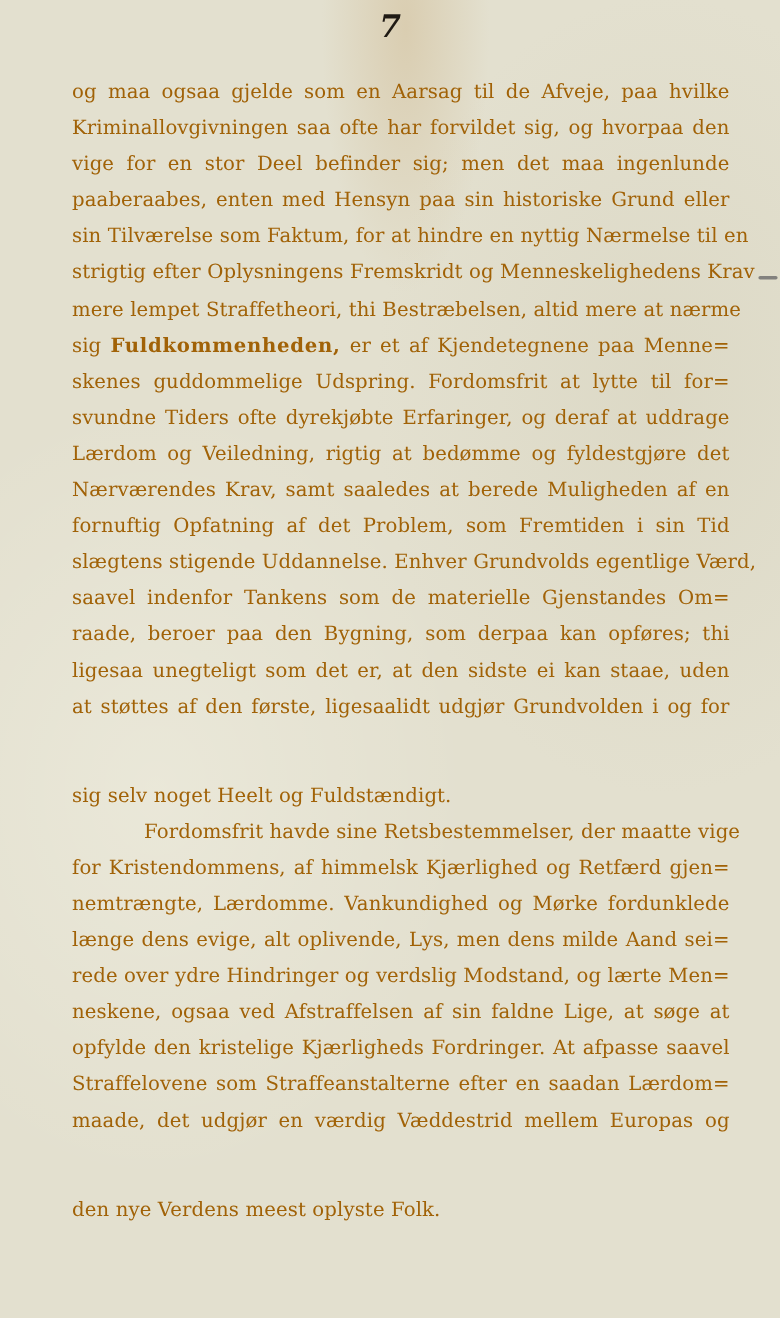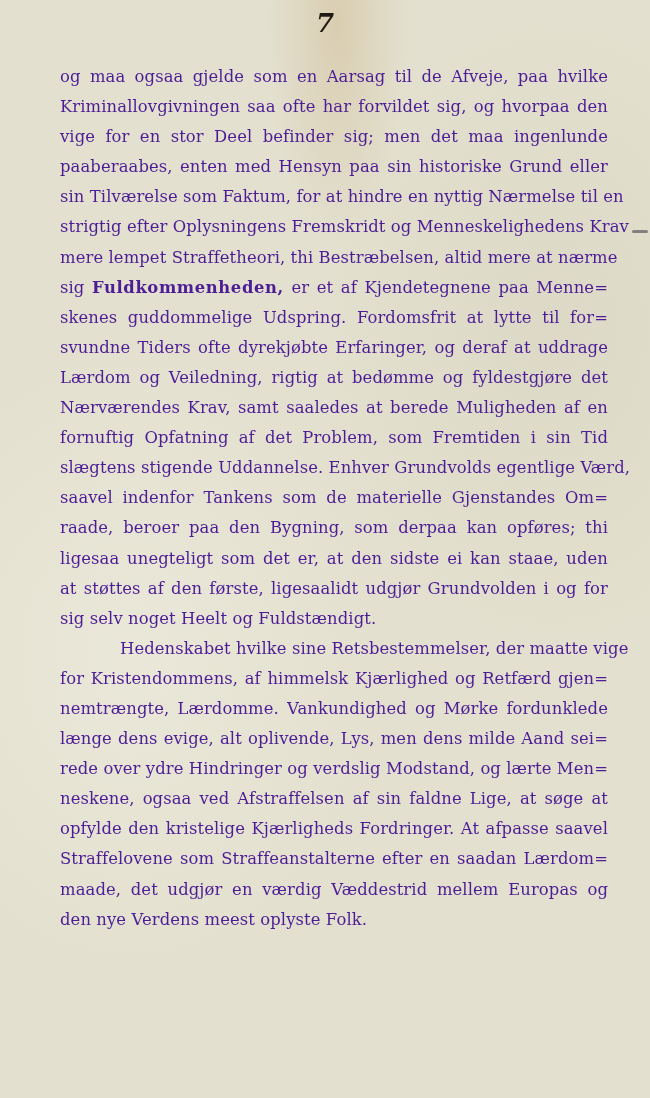--- a/index.html
+++ b/index.html
@@ -44,24 +44,25 @@
       width: 548px;
     }
     .line {
       height: 30.1px;
       line-height: 30.1px;
       font-size: 16.4px;
       white-space: nowrap;
       text-align: justify;
       text-align-last: justify;
       letter-spacing: 0.1px;
-      color: #4c1d95;
+      color: #a16207;
     }
     .line.last {
       text-align-last: left;
+      margin-top: 44px;
     }
     .line.indent {
       padding-left: 60px;
     }
     .bold-word {
       font-weight: bold;
       letter-spacing: 0.6px;
     }
     .margin-mark {
       position: absolute;
@@ -99,21 +100,21 @@
       <div class="line">fornuftig Opfatning af det Problem, som Fremtiden i sin Tid</div>
       <div class="line">slægtens stigende Uddannelse.   Enhver Grundvolds egentlige Værd,</div>
       <div class="line">saavel indenfor Tankens som de materielle Gjenstandes Om=</div>
       <div class="line">raade, beroer paa den Bygning, som derpaa kan opføres; thi</div>
       <div class="line">ligesaa unegteligt som det er, at den sidste ei kan staae, uden</div>
       <div class="line">at støttes af den første, ligesaalidt udgjør Grundvolden i og for</div>
       <div class="line last">sig selv noget Heelt og Fuldstændigt.</div>
     </div>
 
     <div>
-      <div class="line indent">Hedenskabet hvilke sine Retsbestemmelser, der maatte vige</div>
+      <div class="line indent">Fordomsfrit havde sine Retsbestemmelser, der maatte vige</div>
       <div class="line">for Kristendommens, af himmelsk Kjærlighed og Retfærd gjen=</div>
       <div class="line">nemtrængte, Lærdomme.   Vankundighed og Mørke fordunklede</div>
       <div class="line">længe dens evige, alt oplivende, Lys, men dens milde Aand sei=</div>
       <div class="line">rede over ydre Hindringer og verdslig Modstand, og lærte Men=</div>
       <div class="line">neskene, ogsaa ved Afstraffelsen af sin faldne Lige, at søge at</div>
       <div class="line">opfylde den kristelige Kjærligheds Fordringer.   At afpasse saavel</div>
       <div class="line">Straffelovene som Straffeanstalterne efter en saadan Lærdom=</div>
       <div class="line">maade, det udgjør en værdig Væddestrid mellem Europas og</div>
       <div class="line last">den nye Verdens meest oplyste Folk.</div>
     </div>

